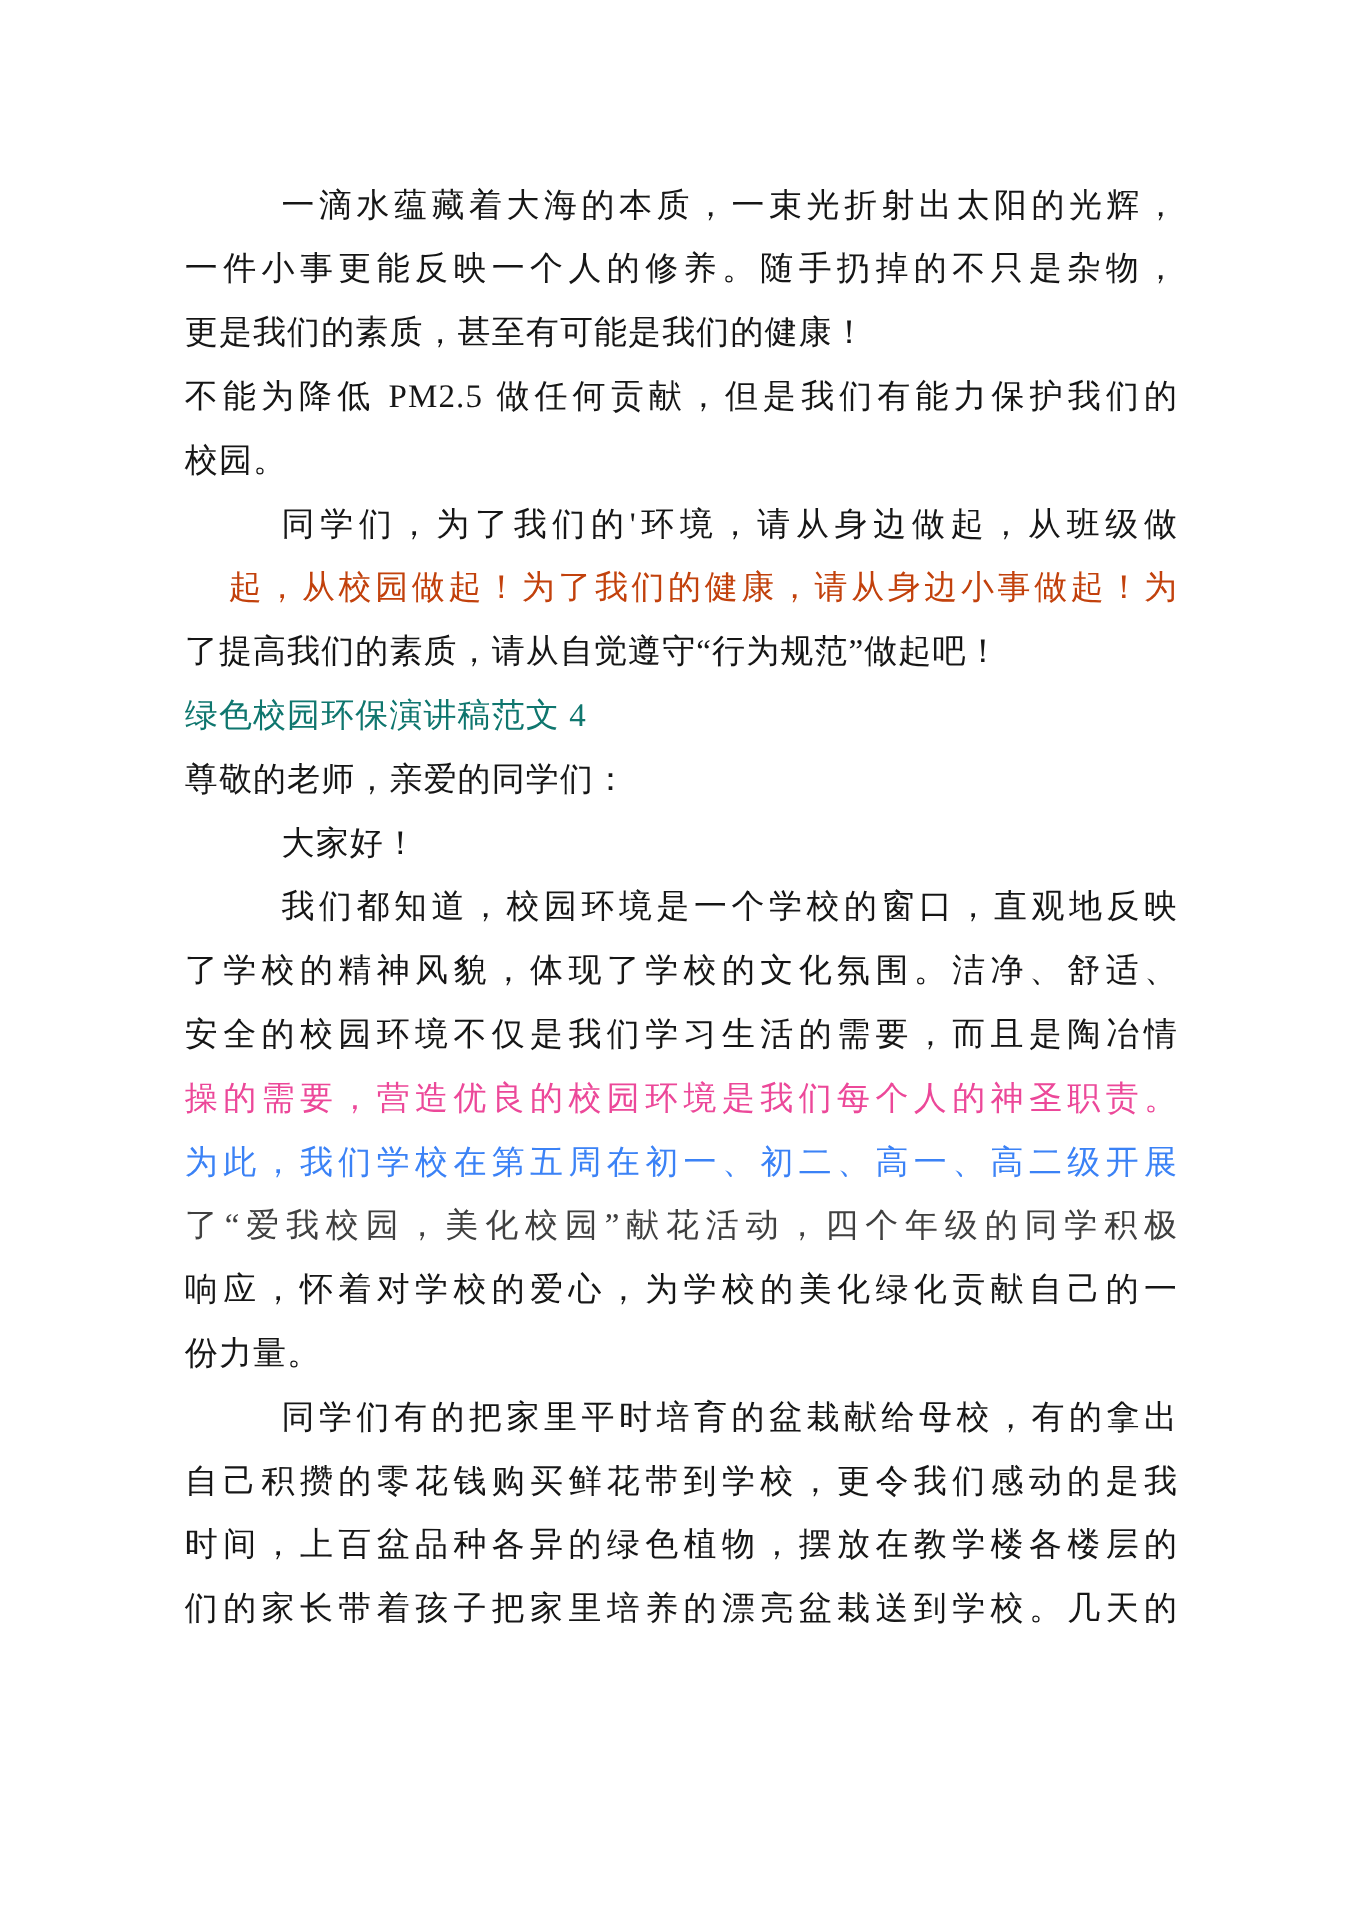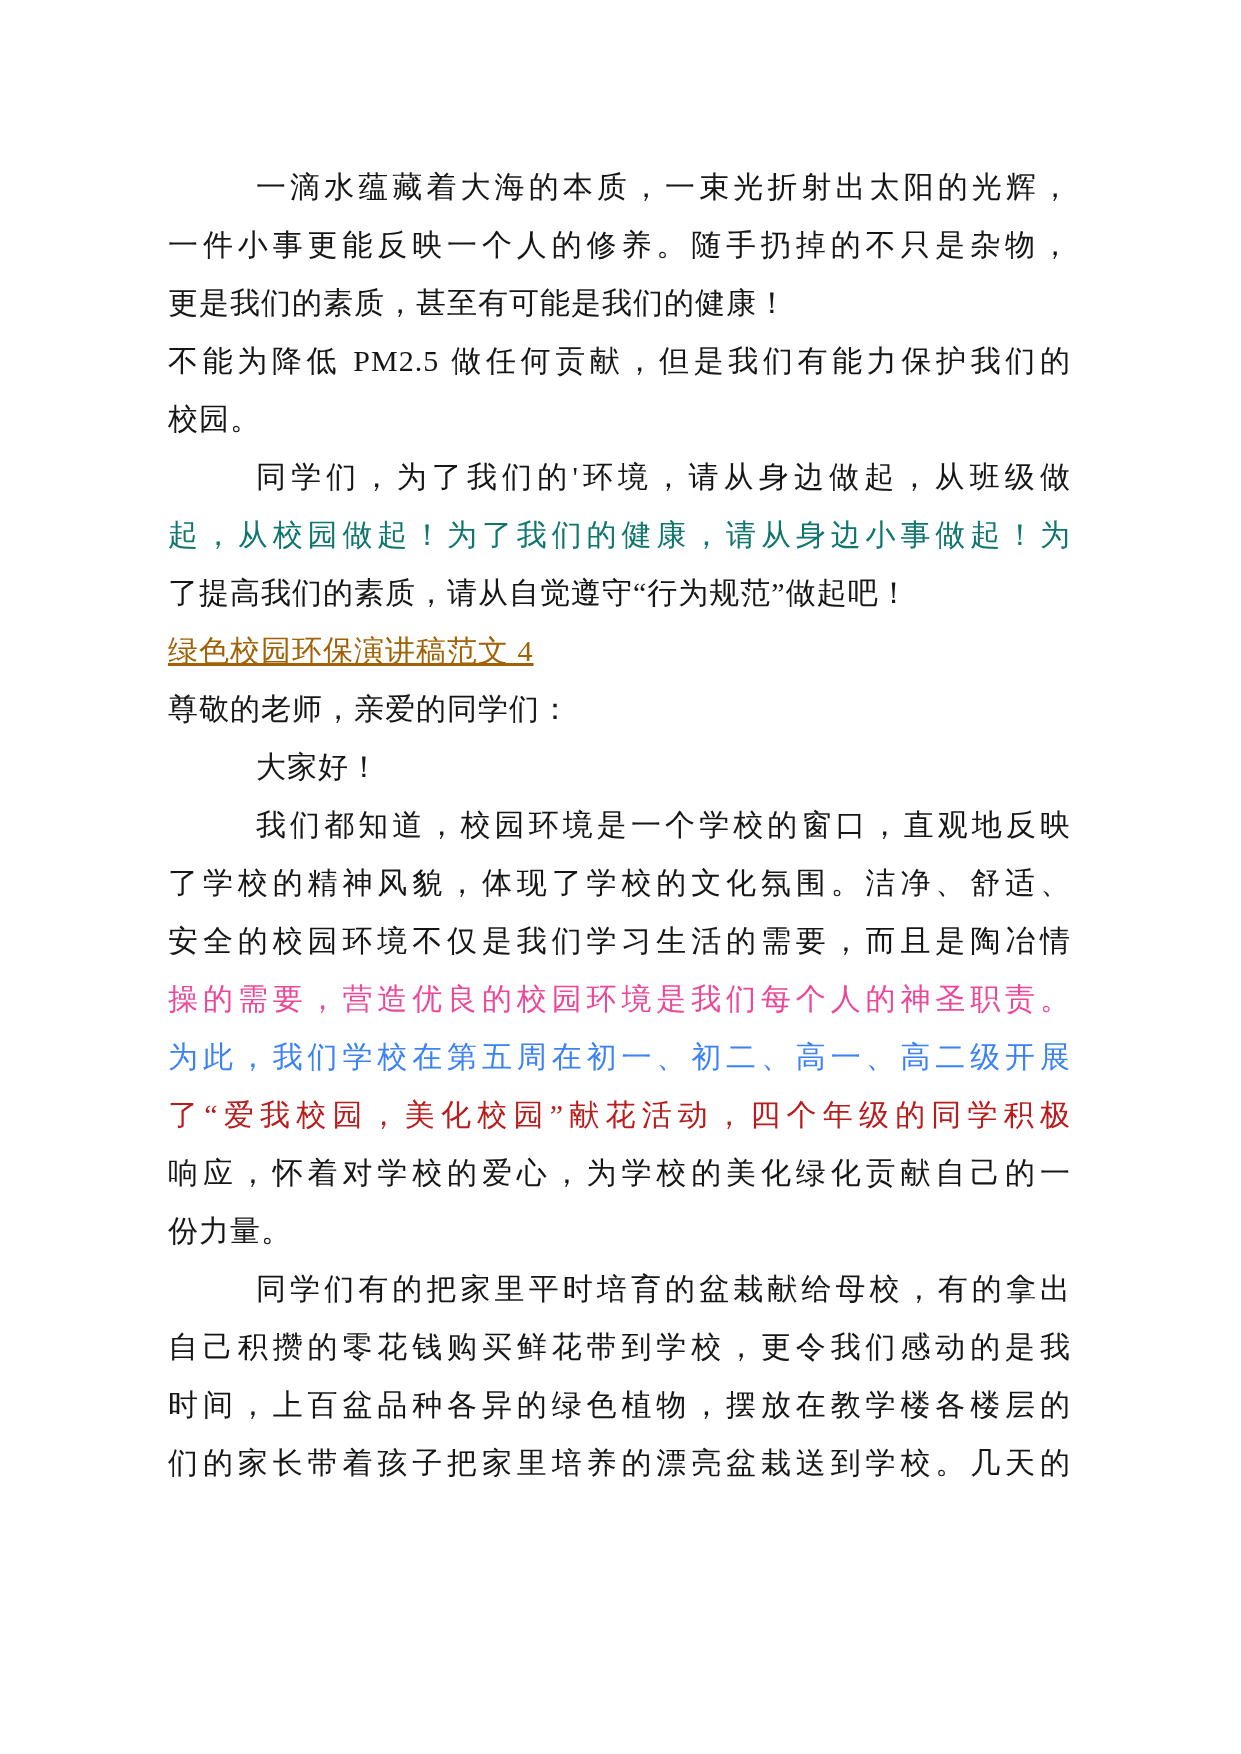--- a/index.html
+++ b/index.html
@@ -45,31 +45,31 @@
 <body style="background: rgb(255, 255, 255);">
 
 <div class="page">
   <div class="content" id="doc-content">
       <div class="line indent fill" style="color: rgb(22, 22, 22);">一滴水蕴藏着大海的本质，一束光折射出太阳的光辉，</div>
       <div class="line fill" style="color: rgb(22, 22, 22);">一件小事更能反映一个人的修养。随手扔掉的不只是杂物，</div>
       <div class="line" style="color: rgb(22, 22, 22);">更是我们的素质，甚至有可能是我们的健康！</div>
       <div class="line fill" style="color: rgb(22, 22, 22);">不能为降低 PM2.5 做任何贡献，但是我们有能力保护我们的</div>
       <div class="line" style="color: rgb(22, 22, 22);">校园。</div>
       <div class="line indent fill" style="color: rgb(22, 22, 22);">同学们，为了我们的'环境，请从身边做起，从班级做</div>
-      <div class="line fill" style="color: #0f766e;">起，从校园做起！为了我们的健康，请从身边小事做起！为</div>
+      <div class="line fill" style="color: #c2410c; margin-left: 40px;">起，从校园做起！为了我们的健康，请从身边小事做起！为</div>
       <div class="line" style="color: rgb(22, 22, 22);">了提高我们的素质，请从自觉遵守“行为规范”做起吧！</div>
-      <div class="line" style="color: #a16207; text-decoration: underline;">绿色校园环保演讲稿范文 4</div>
+      <div class="line" style="color: #0f766e;">绿色校园环保演讲稿范文 4</div>
       <div class="line" style="color: rgb(22, 22, 22);">尊敬的老师，亲爱的同学们：</div>
       <div class="line indent" style="color: rgb(22, 22, 22);">大家好！</div>
       <div class="line indent fill" style="color: rgb(22, 22, 22);">我们都知道，校园环境是一个学校的窗口，直观地反映</div>
       <div class="line fill" style="color: rgb(22, 22, 22);">了学校的精神风貌，体现了学校的文化氛围。洁净、舒适、</div>
       <div class="line fill" style="color: rgb(22, 22, 22);">安全的校园环境不仅是我们学习生活的需要，而且是陶冶情</div>
       <div class="line fill" style="color: #ec4899;">操的需要，营造优良的校园环境是我们每个人的神圣职责。</div>
       <div class="line fill" style="color: #3b82f6;">为此，我们学校在第五周在初一、初二、高一、高二级开展</div>
-      <div class="line fill" style="color: #b91c1c;">了“爱我校园，美化校园”献花活动，四个年级的同学积极</div>
+      <div class="line fill" style="color: #404040;">了“爱我校园，美化校园”献花活动，四个年级的同学积极</div>
       <div class="line fill" style="color: rgb(22, 22, 22);">响应，怀着对学校的爱心，为学校的美化绿化贡献自己的一</div>
       <div class="line" style="color: rgb(22, 22, 22);">份力量。</div>
       <div class="line indent fill" style="color: rgb(22, 22, 22);">同学们有的把家里平时培育的盆栽献给母校，有的拿出</div>
       <div class="line fill" style="color: rgb(22, 22, 22);">自己积攒的零花钱购买鲜花带到学校，更令我们感动的是我</div>
       <div class="line fill" style="color: rgb(22, 22, 22);">时间，上百盆品种各异的绿色植物，摆放在教学楼各楼层的</div>
       <div class="line fill" style="color: rgb(22, 22, 22);">们的家长带着孩子把家里培养的漂亮盆栽送到学校。几天的</div>
     </div>
 </div>
 
 </body></html>

